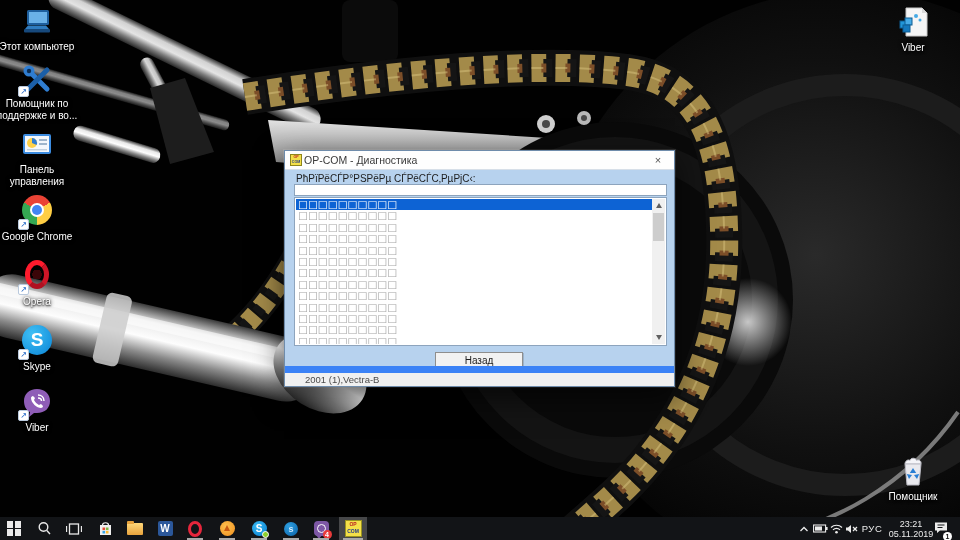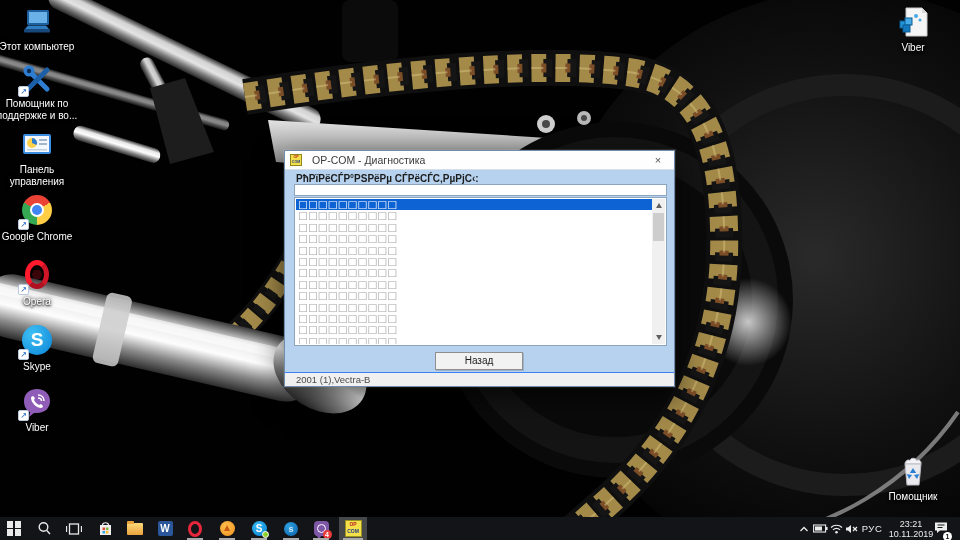--- a/index.html
+++ b/index.html
@@ -24,43 +24,43 @@
       background:radial-gradient(circle at 35% 30%,#3fc0f5,#0a84d6);color:#fff;font-weight:bold;font-size:19px;line-height:29px;}
 
   
   .win{position:absolute;left:284px;top:150px;width:391px;height:237px;z-index:4;
        background:#b7d2ee;border:1px solid #6f8cab;box-sizing:border-box;
        box-shadow:0 10px 28px rgba(0,0,0,.65),0 0 0 1px rgba(255,255,255,.12);}
   .tbar{height:18px;background:#fefefe;display:flex;align-items:center;padding:0 5px;border-bottom:1px solid #d7dfe8;}
   .opcom-ic{width:12px;height:12px;background:#f4e04a;border:1px solid #8f861c;box-sizing:border-box;
        font-size:3.6px;font-weight:bold;line-height:4.8px;text-align:center;color:#b22;}
   .opcom-ic .b{color:#223a8a;}
-  .ttext{flex:1;margin-left:10px;font-size:10.5px;color:#3a3a3a;white-space:nowrap;}
+  .ttext{flex:1;margin-left:2px;font-size:10.5px;color:#3a3a3a;white-space:nowrap;}
   .xbtn{width:22px;text-align:center;font-size:11px;color:#555;}
-  .wlabel{position:absolute;left:11px;top:22px;font-size:10px;font-weight:bold;color:#1c1c1c;letter-spacing:0;}
+  .wlabel{position:absolute;left:11px;top:22px;font-size:10px;font-weight:normal;color:#1c1c1c;letter-spacing:0;}
   .wedit{position:absolute;left:9px;top:33px;width:373px;height:12px;box-sizing:border-box;
        border:1px solid #8da4bd;background:#fff;font-size:9px;padding:0 2px;outline:none;}
   .wlist{position:absolute;left:9px;top:46px;width:373px;height:149px;background:#fff;
        border:1px solid #8da4bd;box-sizing:border-box;}
   .rows{position:absolute;left:1px;top:1px;right:14px;bottom:1px;overflow:hidden;}
   .lrow{height:11.4px;font-size:10.5px;line-height:11.5px;color:#a6a6a6;padding-left:2px;white-space:nowrap;
        font-family:"DejaVu Sans","Liberation Sans",sans-serif;}
   .lrow.sel{background:#0d63d4;color:#fff;}
   .vscroll{position:absolute;top:1px;right:1px;bottom:1px;width:13px;background:#f0f0f0;}
   .sarr{position:absolute;left:0;width:13px;height:13px;background:#f0f0f0;}
   .sarr.up{top:0;} .sarr.dn{bottom:0;}
   .sarr::before{content:"";position:absolute;left:3.5px;border-left:3px solid transparent;border-right:3px solid transparent;}
   .sarr.up::before{top:4px;border-bottom:5px solid #606060;}
   .sarr.dn::before{bottom:4px;border-top:5px solid #606060;}
   .sthumb{position:absolute;left:1px;top:14px;width:11px;height:28px;background:#cdcdcd;}
   .wbtn{position:absolute;left:150px;top:201px;width:88px;height:18px;background:#f2f2f2;
        border:1px solid #8e8e8e;box-sizing:border-box;font-size:10px;color:#1c1c1c;text-align:center;line-height:16px;
        box-shadow:1px 1px 0 rgba(0,0,0,.15);}
-  .wstatus{position:absolute;left:0;right:0;bottom:0;height:13px;background:#f0f0f0;border-top:1px solid #3b82f6;
-       font-size:9.5px;color:#4a4a4a;line-height:13px;padding-left:11px;}
+  .wstatus{position:absolute;left:0;right:0;bottom:0;height:13px;background:#f0f0f0;border-top:7px solid #3b82f6;
+       font-size:9.5px;color:#4a4a4a;line-height:13px;padding-left:20px;}
 
   
   .taskbar{position:absolute;left:0;bottom:0;width:960px;height:23px;background:#121417;z-index:6;}
   .titem{position:absolute;top:0;width:24px;height:23px;display:flex;align-items:center;justify-content:center;}
   .titem.run::after{content:"";position:absolute;left:4px;right:4px;bottom:0;height:2px;background:#a9a9a9;}
   .winlogo{display:grid;grid-template-columns:6.5px 6.5px;grid-template-rows:6.5px 6.5px;gap:1.2px;}
   .winlogo div{background:#eaeaea;}
   .word-ic{width:15px;height:15px;background:#2b579a;border-radius:2px;color:#fff;font-size:10px;font-weight:bold;
        text-align:center;line-height:15px;}
   .fold{width:16px;height:12px;position:relative;background:linear-gradient(#ffd87a,#e8a33d);border-radius:1px;}
@@ -398,21 +398,21 @@
     <svg width="13" height="10" viewBox="0 0 13 10">
         <path d="M1 3.5 H3 L6 1 V9 L3 6.5 H1 Z" fill="#ececec"></path>
         <line x1="8" y1="3" x2="12" y2="7" stroke="#ececec" stroke-width="1.2"></line>
         <line x1="12" y1="3" x2="8" y2="7" stroke="#ececec" stroke-width="1.2"></line>
       </svg>
   </div>
   <div class="tray lang" style="left:858px;width:28px;">РУС</div>
   <div class="tray clock" style="left:884px;width:54px;">
     <div>
         <div>23:21</div>
-    <div>10.11.2019</div>
+    <div>05.11.2019</div>
       </div>
   </div>
   <div class="tray" style="left:932px;width:18px;">
     <div class="acticon">
       <svg width="14" height="13" viewBox="0 0 14 13">
           <path d="M1 1.5 H13 V9.5 H6 L3 12 V9.5 H1 Z" fill="#ececec"></path>
           <line x1="3.5" y1="4" x2="10.5" y2="4" stroke="#121417" stroke-width="1"></line>
           <line x1="3.5" y1="6.5" x2="8.5" y2="6.5" stroke="#121417" stroke-width="1"></line>
         </svg>
       <span class="abadge">1</span>

